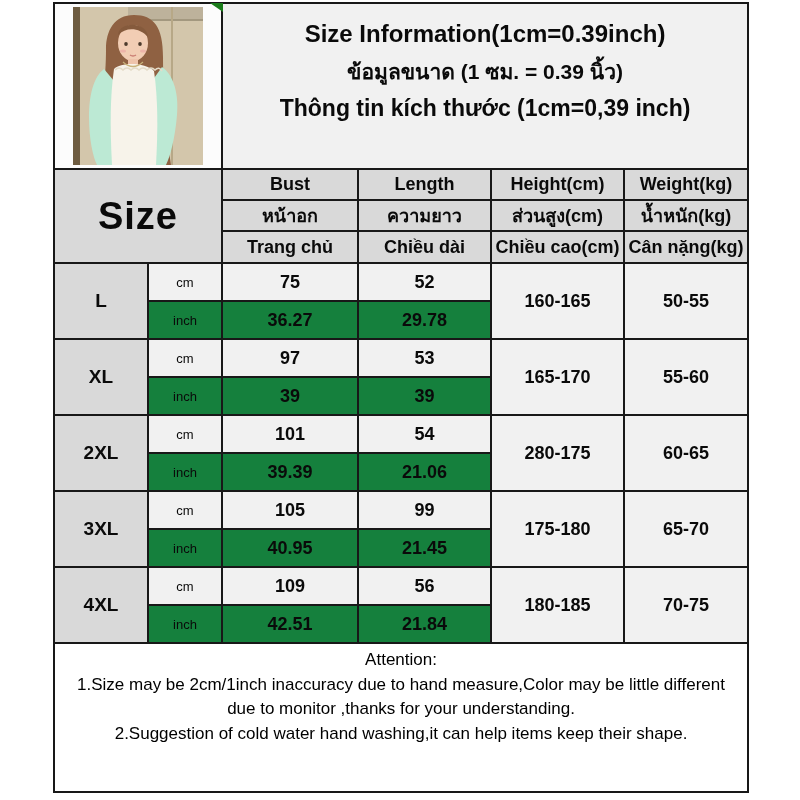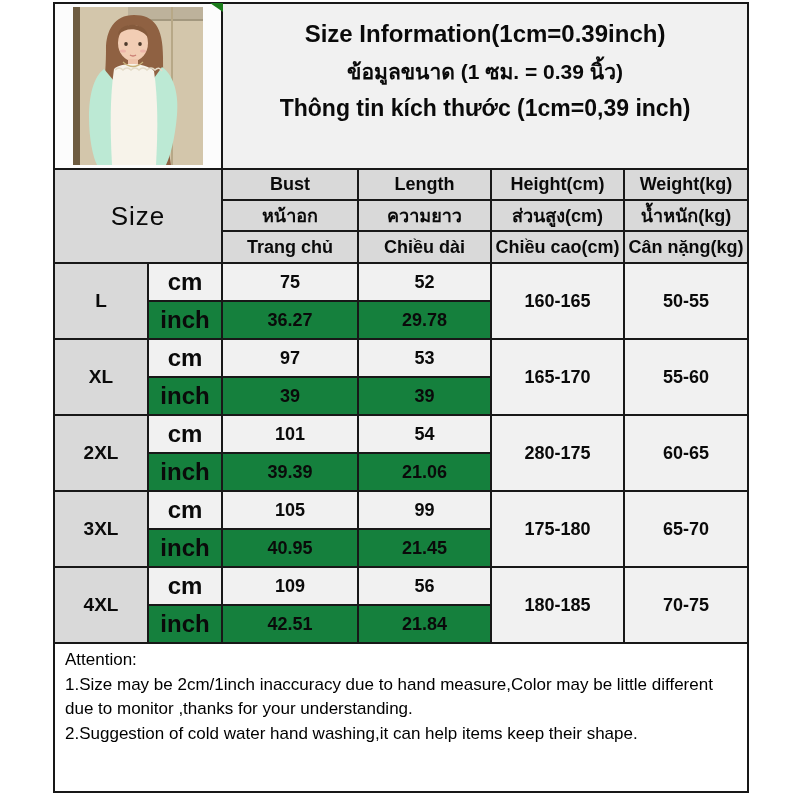--- a/index.html
+++ b/index.html
@@ -41,27 +41,27 @@
 
   .title-cell { background: #f1f1f1; margin-top: 12px; }
   .title-wrap {
     display: flex; flex-direction: column; justify-content: center; align-items: center;
     height: 100%; box-sizing: border-box; padding-bottom: 30px; gap: 7px;
   }
   .t1 { font-size: 24px; font-weight: bold; }
   .t2 { font-size: 21px; font-weight: bold; }
   .t3 { font-size: 23px; font-weight: bold; }
 
-  .size-corner { font-size: 26px; font-weight: normal; letter-spacing: 1px; }
+  .size-corner { font-size: 38px; font-weight: bold; letter-spacing: 1px; }
   th { font-size: 18px; font-weight: bold; }
   .size-label { font-size: 19px; font-weight: bold; }
-  .unit { font-size: 24px; font-weight: bold; }
+  .unit { font-size: 13px; font-weight: normal; }
   .val  { font-size: 18px; font-weight: bold; }
 
-  .attention-cell { background: #ffffff; text-align: left; vertical-align: top; }
+  .attention-cell { background: #ffffff; text-align: center; vertical-align: top; }
   .attention-inner {
     padding: 4px 10px 0 10px;
     font-size: 17px; line-height: 1.45; font-weight: normal; color: #000;
   }
 
   .green-flag {
     position: absolute; left: 210px; top: 3px;
     width: 0; height: 0;
     border-top: 9px solid #1a7c1a;
     border-left: 13px solid transparent;

